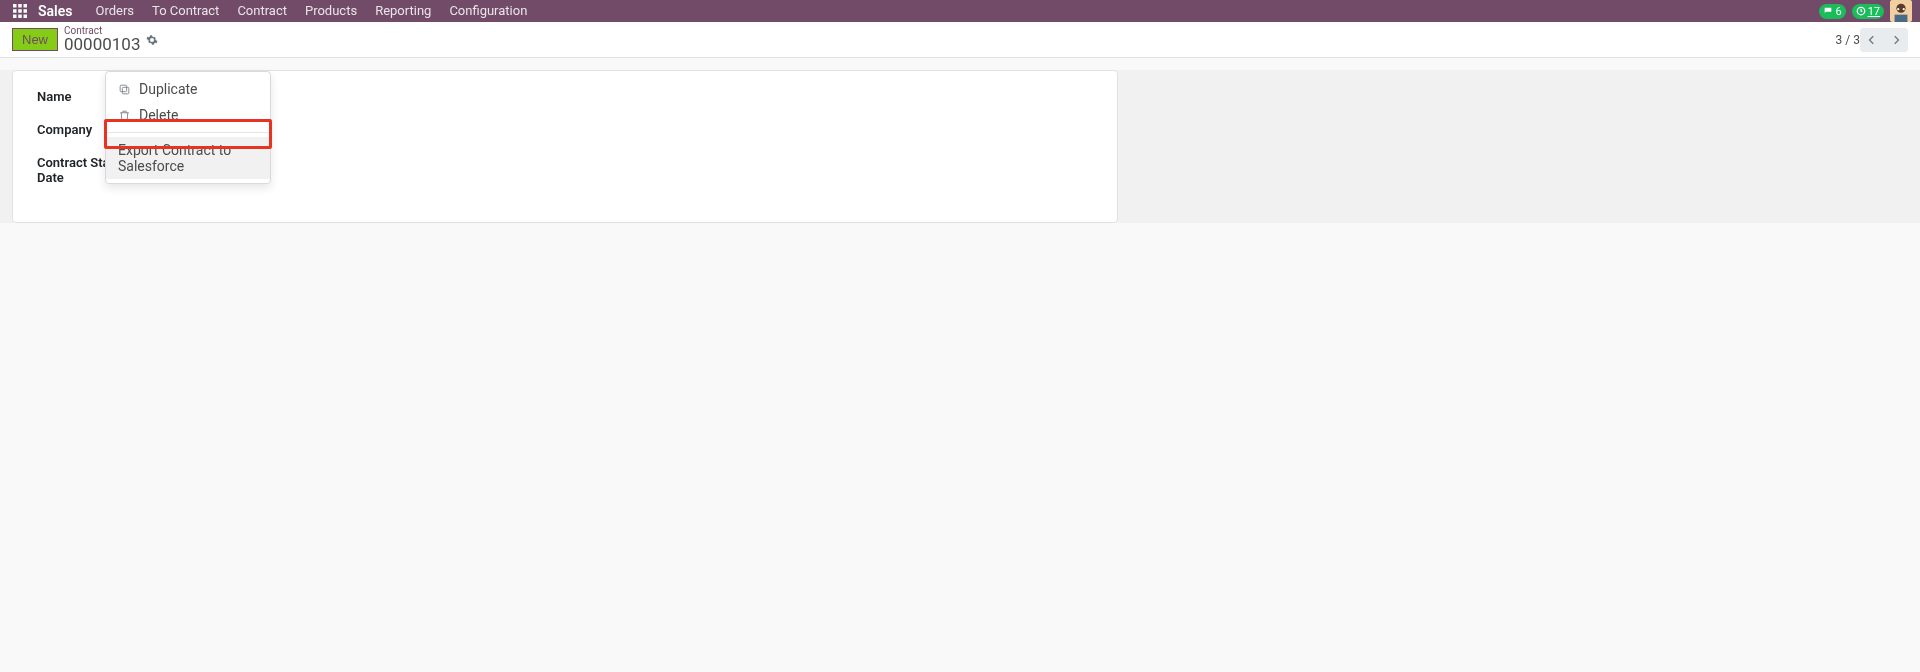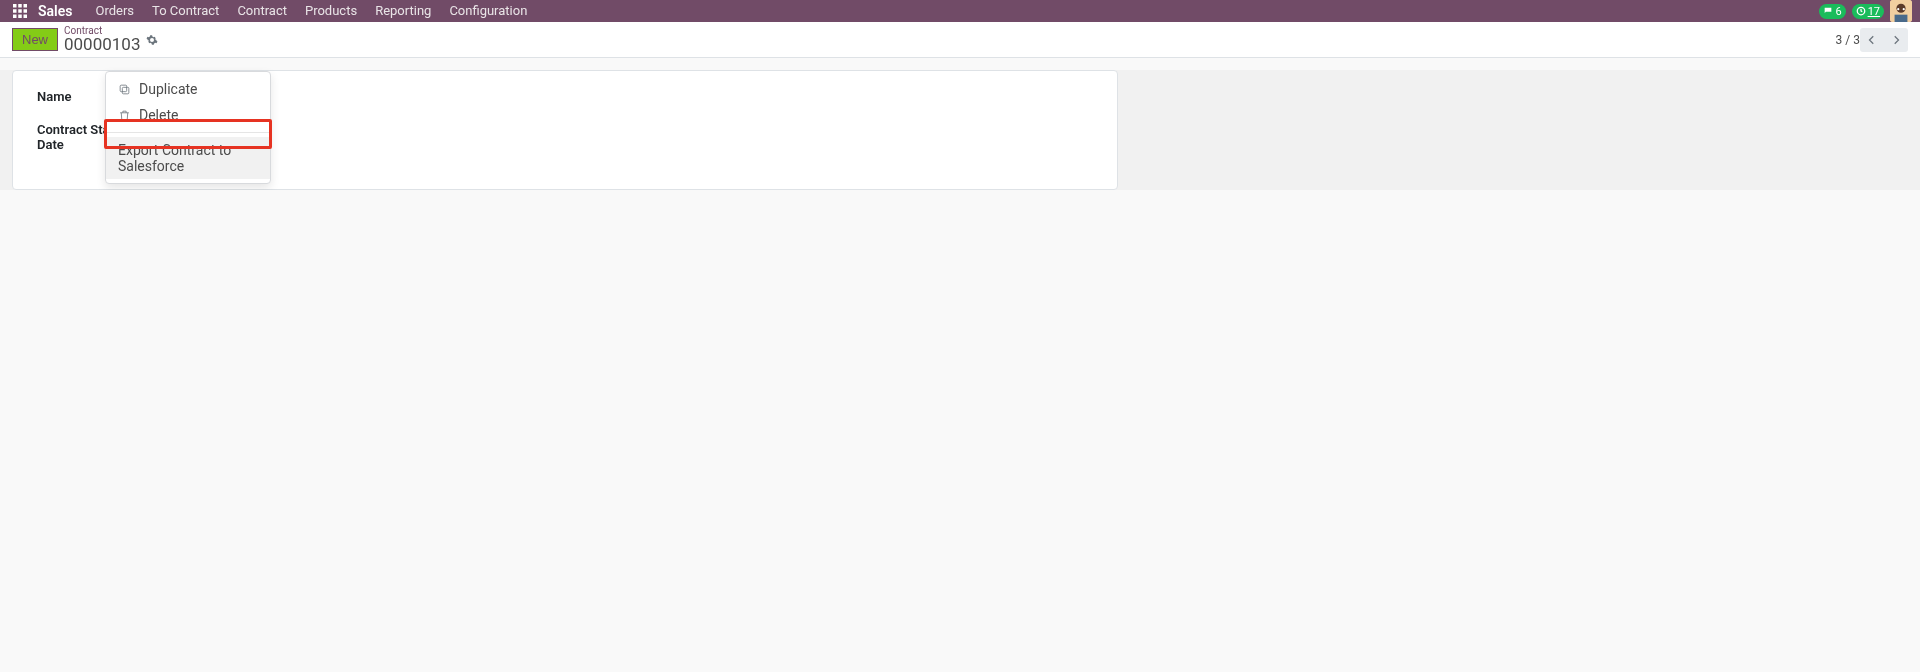--- a/index.html
+++ b/index.html
@@ -369,20 +369,24 @@
     <div class="red-highlight"></div>
 
     <div class="form-columns">
 
       <div class="form-col">
         <div class="form-row">
           <div class="form-label">Name</div>
           <div class="form-value"></div>
         </div>
         <div class="form-row">
+          <div class="form-label">Company</div>
+          <div class="form-value"></div>
+        </div>
+        <div class="form-row">
           <div class="form-label">Contract Start Date</div>
           <div class="form-value">03/24/2024</div>
         </div>
       </div>
 
       <div class="form-col">
       </div>
     </div>
   </div>
 </div>

